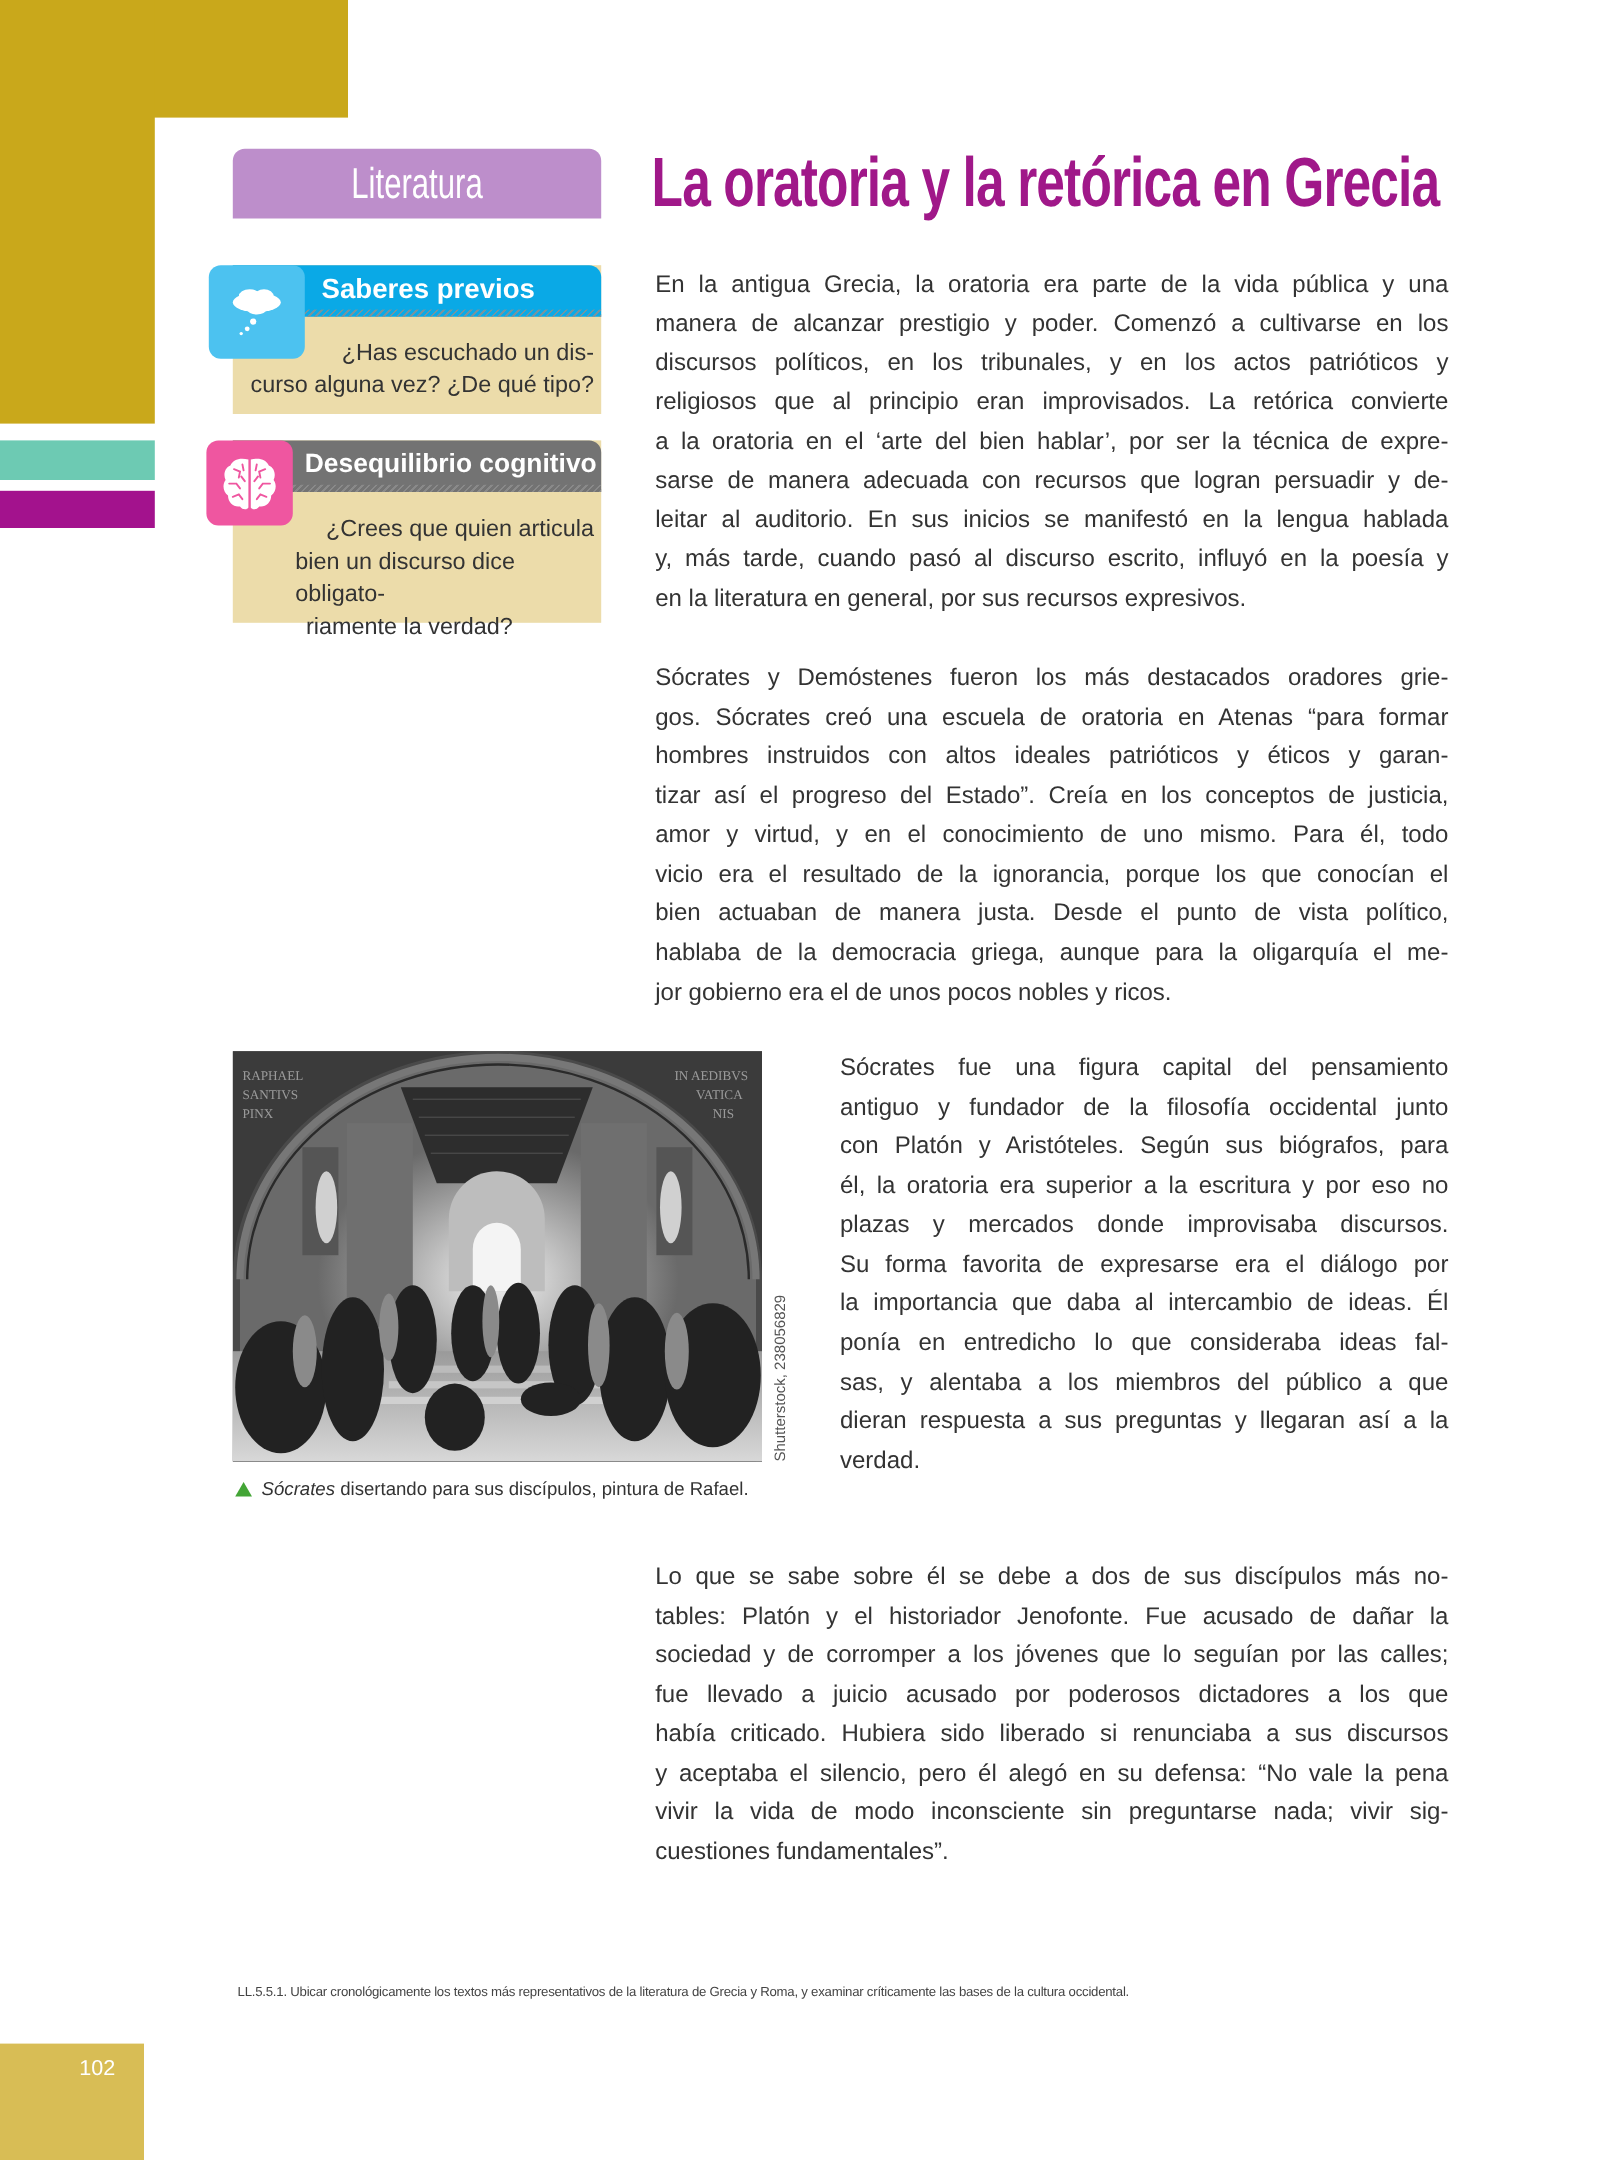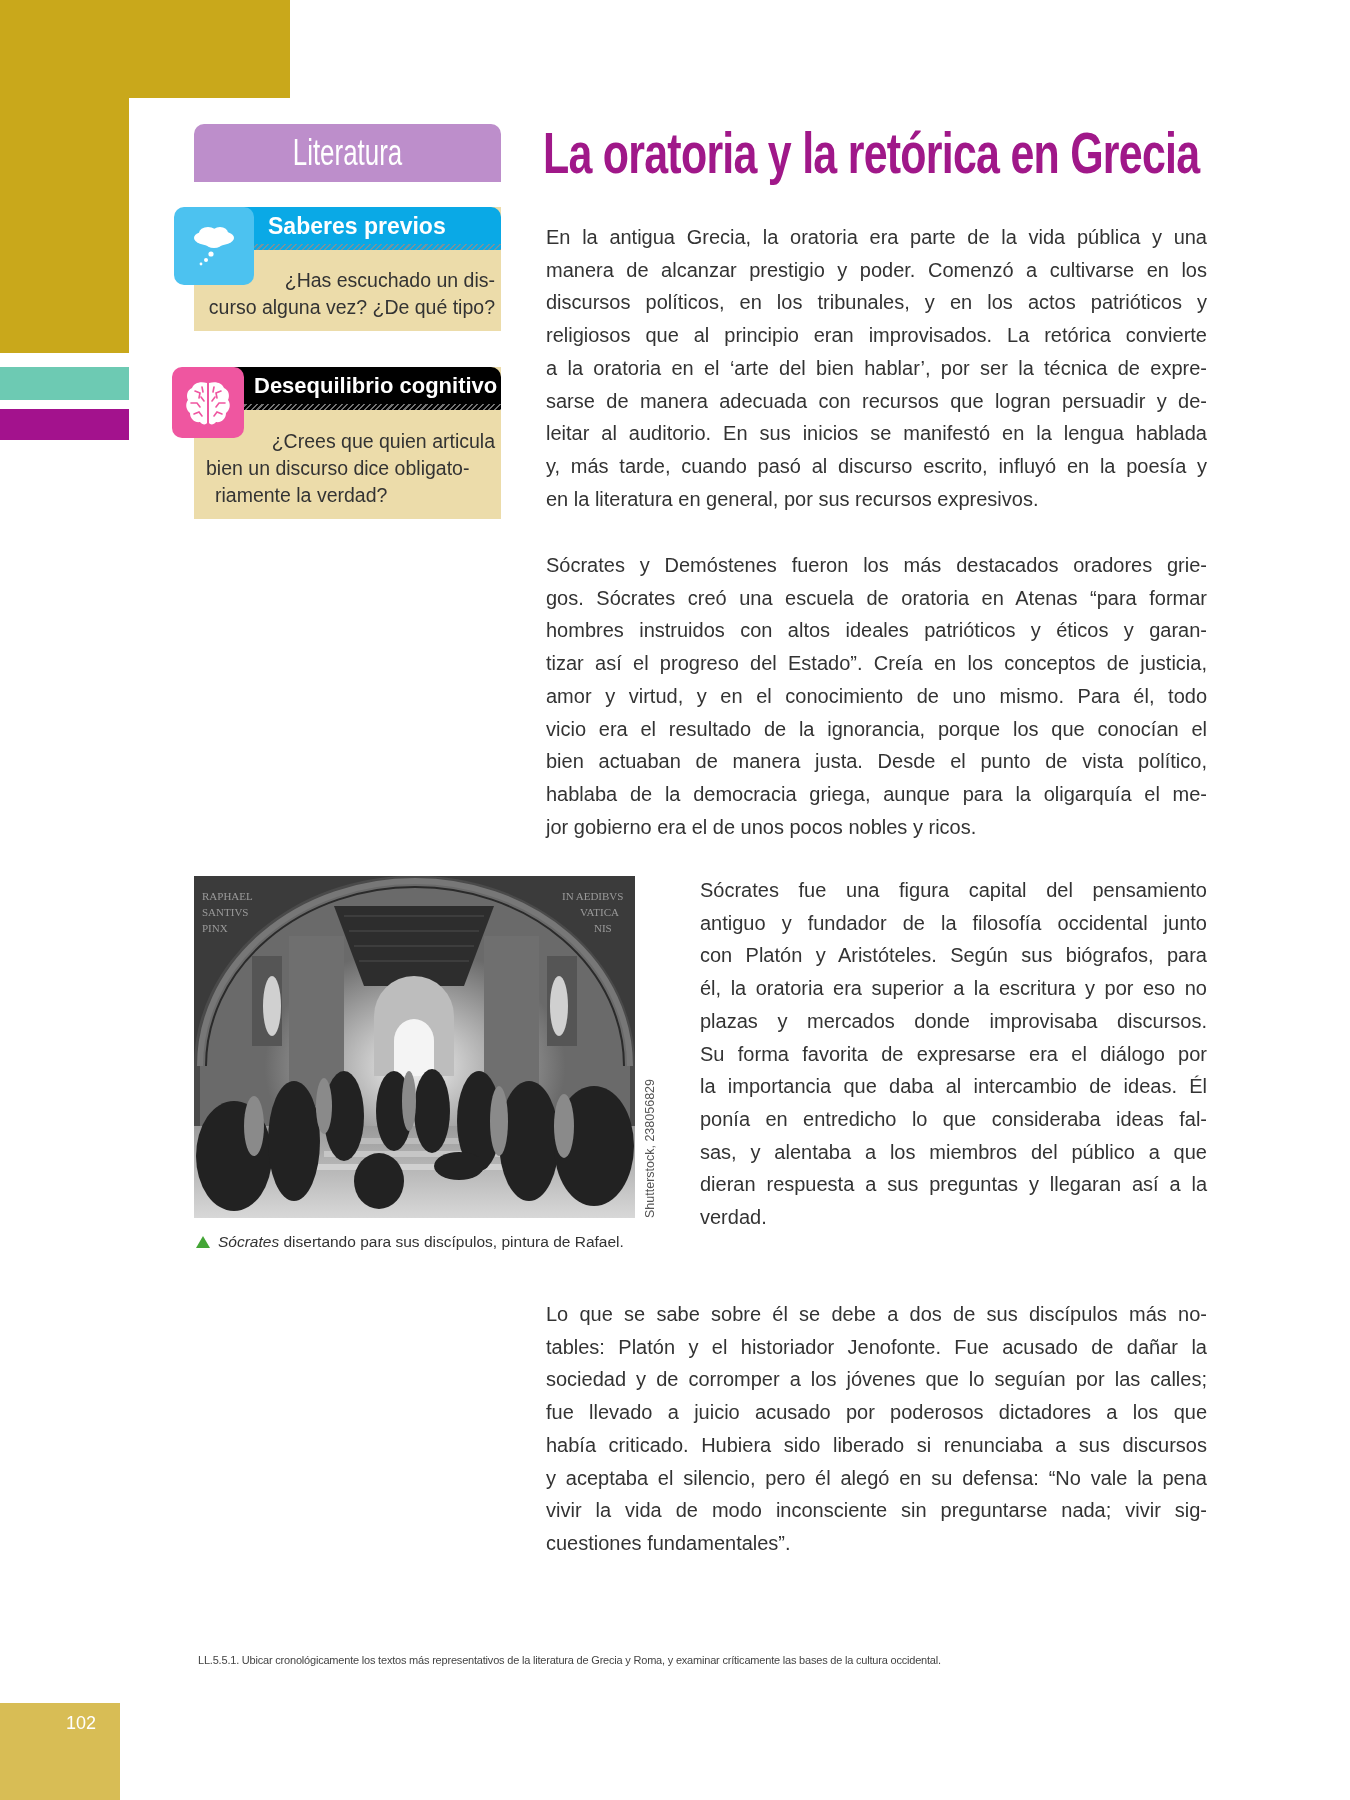--- a/index.html
+++ b/index.html
@@ -19,30 +19,30 @@
   .box-head { position: absolute; left: 0; top: 0; width: 307px; height: 43px;
     border-radius: 0 10px 0 0; }
   .box-head .hatch { position: absolute; left: 0; bottom: 0; width: 100%; height: 6px;
     background: repeating-linear-gradient(135deg, #8f8f8f 0 1.5px, transparent 1.5px 4px); opacity: 0.8; }
   .box-title { position: absolute; left: 74px; right: 8px; top: 6px; color: #ffffff;
     font-size: 23px; font-weight: bold; white-space: nowrap; }
   .box-icon { position: absolute; border-radius: 10px; display: flex; align-items: center; justify-content: center; }
   .box-body { position: absolute; left: 0; right: 6px; font-size: 19.5px; line-height: 27px; color: #333; text-align: right; }
   .box-body .l1 { display: block; }
 
-  .saberes { top: 207px; height: 124px; }
+  .saberes { top: 221px; height: 124px; }
   .saberes .box-head { background: #0aa9e6; }
   .saberes .box-icon { left: -20px; top: 0; width: 80px; height: 78px; background: #4cc2f0; }
   .saberes .box-body { top: 60px; }
 
   .deseq { top: 367px; height: 152px; }
-  .deseq .box-head { background: #000000; }
+  .deseq .box-head { background: #737373; }
   .deseq .box-icon { left: -22px; top: 0; width: 72px; height: 71px; background: #ef56a0; }
   .deseq .box-title { left: 60px; font-size: 22px; }
-  .deseq .box-body { top: 61px; }
+  .deseq .box-body { top: 61px; margin-left: 40px; }
 
   .title { position: absolute; left: 543px; top: 118px; color: #a01889;
     font-size: 58px; line-height: 70px; white-space: nowrap; letter-spacing: -1px;
     transform: scaleX(0.74); transform-origin: left center; }
 
   .para { position: absolute; font-size: 20px; line-height: 32.7px; color: #333;
     text-align: justify; text-align-last: left; }
   .para .ln { display: block; text-align: justify; text-align-last: justify; white-space: nowrap; }
   .para .ln.last { text-align-last: left; }
   .p1 { left: 546px; top: 221px; width: 661px; }

